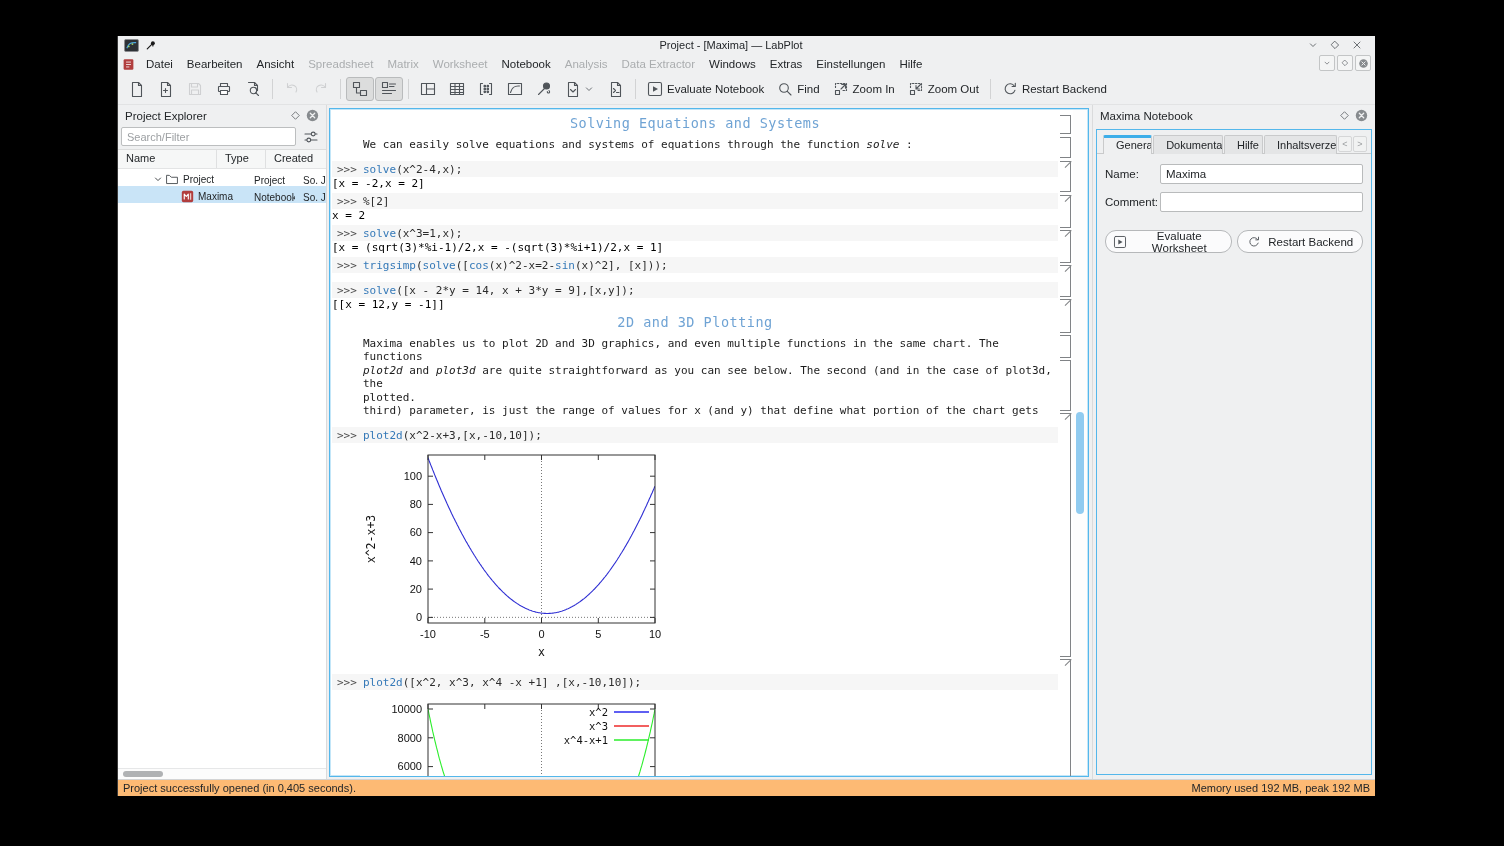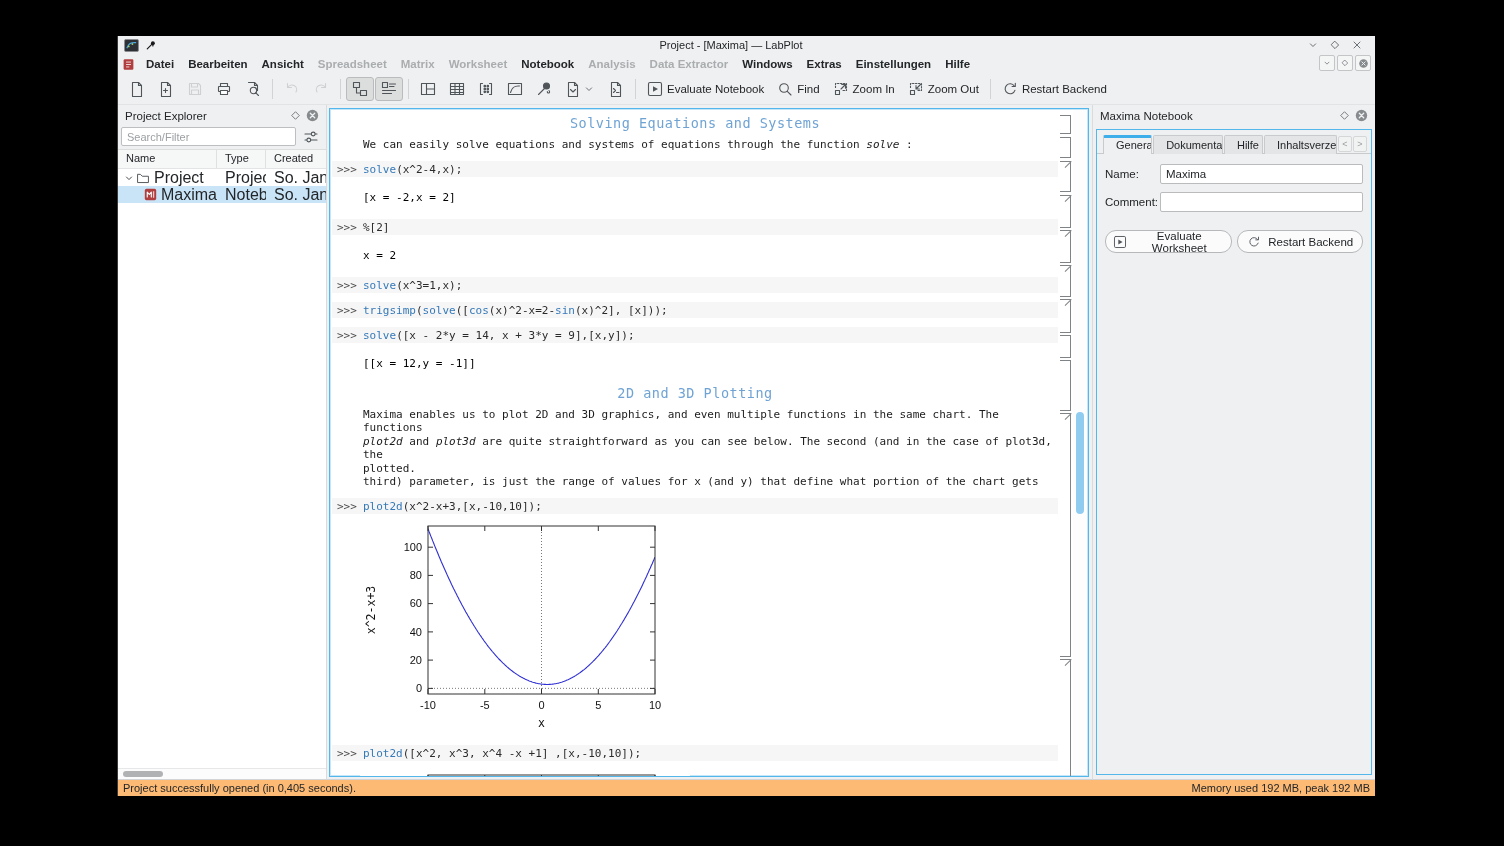--- a/index.html
+++ b/index.html
@@ -7,21 +7,21 @@
   .app{position:absolute;left:117px;top:36px;width:1258px;height:760px;background:#eff0f1;
     display:flex;flex-direction:column;box-sizing:border-box;border-left:1px solid #3a3a3a;}
   svg{display:block}
   .i14 svg,.i16 svg{display:block}
   
   .titlebar{height:18px;display:flex;align-items:center;padding:0 6px;gap:6px;background:#eff0f1;}
   .titlebar .title{flex:1;text-align:center;font-size:11px;color:#232629;}
   .wbtn{width:16px;height:14px;display:flex;align-items:center;justify-content:center;cursor:pointer;}
   
   .menubar{height:20px;display:flex;align-items:center;padding:0 4px;position:relative;background:#eff0f1;}
-  .menu-item{font-size:11.5px;color:#232629;padding:2px 7px;cursor:pointer;white-space:nowrap;font-weight:bold;}
+  .menu-item{font-size:11.5px;color:#232629;padding:2px 7px;cursor:pointer;white-space:nowrap;}
   .menu-item.disabled{color:#aaadaf;}
   .mdi-controls{position:absolute;right:4px;top:1px;display:flex;gap:2px;}
   .mdi-btn{width:14px;height:14px;border:1px solid #c3c5c6;border-radius:2px;background:#f4f5f5;
     display:flex;align-items:center;justify-content:center;}
   
   .toolbar{height:30px;display:flex;align-items:center;padding:0 5px;gap:1px;background:#eff0f1;border-bottom:1px solid #e2e3e4;}
   .tb-btn{height:24px;min-width:24px;display:flex;align-items:center;justify-content:center;gap:4px;
     border:1px solid transparent;border-radius:3px;background:transparent;font-size:11.5px;color:#232629;
     padding:0 5px;cursor:pointer;font-family:inherit;}
   .tb-btn.pressed{background:#dcdddd;border-color:#b9bbbc;}
@@ -37,42 +37,42 @@
   .dh-btn{display:flex;align-items:center;justify-content:center;cursor:pointer;}
   .search-row{display:flex;gap:3px;padding:1px 3px 3px 3px;align-items:center;}
   .search-input{flex:1;height:17px;border:1px solid #bcbebf;border-radius:2px;font-size:11px;
     padding:0 5px;color:#232629;background:#fff;font-family:inherit;outline:none;}
   .search-input::placeholder{color:#9da0a3;}
   .filter-btn{width:24px;height:19px;display:flex;align-items:center;justify-content:center;border-radius:2px;cursor:pointer;}
   .tree-wrap{flex:1;background:#fff;border-top:1px solid #dcdddd;display:flex;flex-direction:column;overflow:hidden;}
   .tree-header{display:flex;height:18px;background:#f6f7f7;border-bottom:1px solid #e3e4e5;font-size:11px;color:#232629;}
   .tree-header .col{padding:2px 4px 0 8px;box-sizing:border-box;border-right:1px solid #dfe0e1;}
   .col-name{width:99px;}.col-type{width:49px;}.col-created{flex:1;border-right:none!important;}
-  .tree-row{display:flex;height:17px;align-items:center;font-size:16px;color:#232629;cursor:pointer;white-space:nowrap;}
+  .tree-row{display:flex;height:17px;align-items:flex-end;font-size:10px;color:#232629;cursor:pointer;white-space:nowrap;padding-left:29px;}
   .tree-row.selected{background:#c9e4f7;}
   .tr-name{width:99px;display:flex;align-items:center;overflow:hidden;box-sizing:border-box;}
   .tr-type{width:49px;padding-left:8px;box-sizing:border-box;overflow:hidden;}
   .tr-created{flex:1;padding-left:8px;overflow:hidden;box-sizing:border-box;}
   .expander{width:14px;display:flex;justify-content:center;}
   .tree-spacer{flex:1;background:#fff;}
   .hscroll{height:10px;background:#fcfcfc;border-top:1px solid #e6e7e8;}
   .hthumb{width:40px;height:6px;border-radius:3px;background:#b0b2b4;margin:2px 0 0 5px;}
   
   .center{flex:1;min-width:0;padding:3px 3px 2px 2px;box-sizing:border-box;display:flex;}
   .nb-frame{flex:1;position:relative;background:#fff;border:1px solid #54b7eb;box-shadow:0 0 0 1px #c3e6f8 inset;overflow:hidden;}
   .nb-content{position:absolute;left:2px;top:4px;width:726px;font-family:"DejaVu Sans Mono",monospace;color:#2b2b2b;}
   .nb-h1{margin:2px 0 6px;font-size:13.5px;line-height:17px;text-align:center;color:#6fa3d4;letter-spacing:.5px;}
   .nb-text{margin:6px 0 0 0;padding-left:31px;font-size:11px;line-height:13.5px;color:#1c1c1c;}
   .nb-text .it{font-style:italic;}
   .nb-code{display:flex;background:#f6f6f6;margin-top:9px;padding:2px 0 1px 5px;font-size:11px;line-height:13px;}
   .nb-code + .nb-out + .nb-code, .nb-code2{margin-top:2px;}
   .prompt{width:26px;color:#4d4d4d;flex:none;}
   .code-line{flex:1;}
   .fn{color:#3579b8;}
-  .nb-out{margin:14px 0;padding-left:31px;font-size:11px;line-height:14px;color:#000;}
+  .nb-out{margin:0 0;font-size:11px;line-height:14px;color:#000;}
   .nb-plot{margin:4px 0 0 28px;overflow:hidden;}
   .nb-brackets{position:absolute;top:0;right:17px;width:13px;bottom:0;pointer-events:none;}
   .bracket{position:absolute;right:0;width:11px;box-sizing:border-box;
     border-top:1px solid #808386;border-right:1px solid #808386;border-bottom:1px solid #808386;}
   .bracket .flag{position:absolute;right:-1px;top:-1px;width:9px;height:1px;background:#808386;
     transform:rotate(-45deg);transform-origin:right top;}
   .nb-vscroll{position:absolute;top:1px;right:1px;width:14px;bottom:1px;background:#fdfdfd;}
   .nb-vthumb{position:absolute;left:3px;width:8px;top:302px;height:102px;border-radius:4px;background:#90cbf0;}
   
   .right-dock{width:283px;display:flex;flex-direction:column;box-sizing:border-box;border-left:1px solid #dadbdc;}
@@ -474,20 +474,21 @@
             <div class="nb-out">[x = -2,x = 2]</div>
             <div class="nb-code">
               <span class="prompt">&gt;&gt;&gt;</span>
               <span class="code-line"><span>%[2]</span></span>
             </div>
             <div class="nb-out">x = 2</div>
             <div class="nb-code">
               <span class="prompt">&gt;&gt;&gt;</span>
               <span class="code-line"><span class="fn">solve</span><span>(x^3=1,x);</span></span>
             </div>
+            <div class="nb-out">[x = (sqrt(3)*%i-1)/2,x = -(sqrt(3)*%i+1)/2,x = 1]</div>
             <div class="nb-code">
               <span class="prompt">&gt;&gt;&gt;</span>
               <span class="code-line"><span class="fn">trigsimp</span><span>(</span><span class="fn">solve</span><span>([</span><span class="fn">cos</span><span>(x)^2-x=2-</span><span class="fn">sin</span><span>(x)^2], [x]));</span></span>
             </div>
             <div class="nb-code">
               <span class="prompt">&gt;&gt;&gt;</span>
               <span class="code-line"><span class="fn">solve</span><span>([x - 2*y = 14,  x + 3*y = 9],[x,y]);</span></span>
             </div>
             <div class="nb-out">[[x = 12,y = -1]]</div>
             <div class="nb-h1">2D and 3D Plotting</div>

